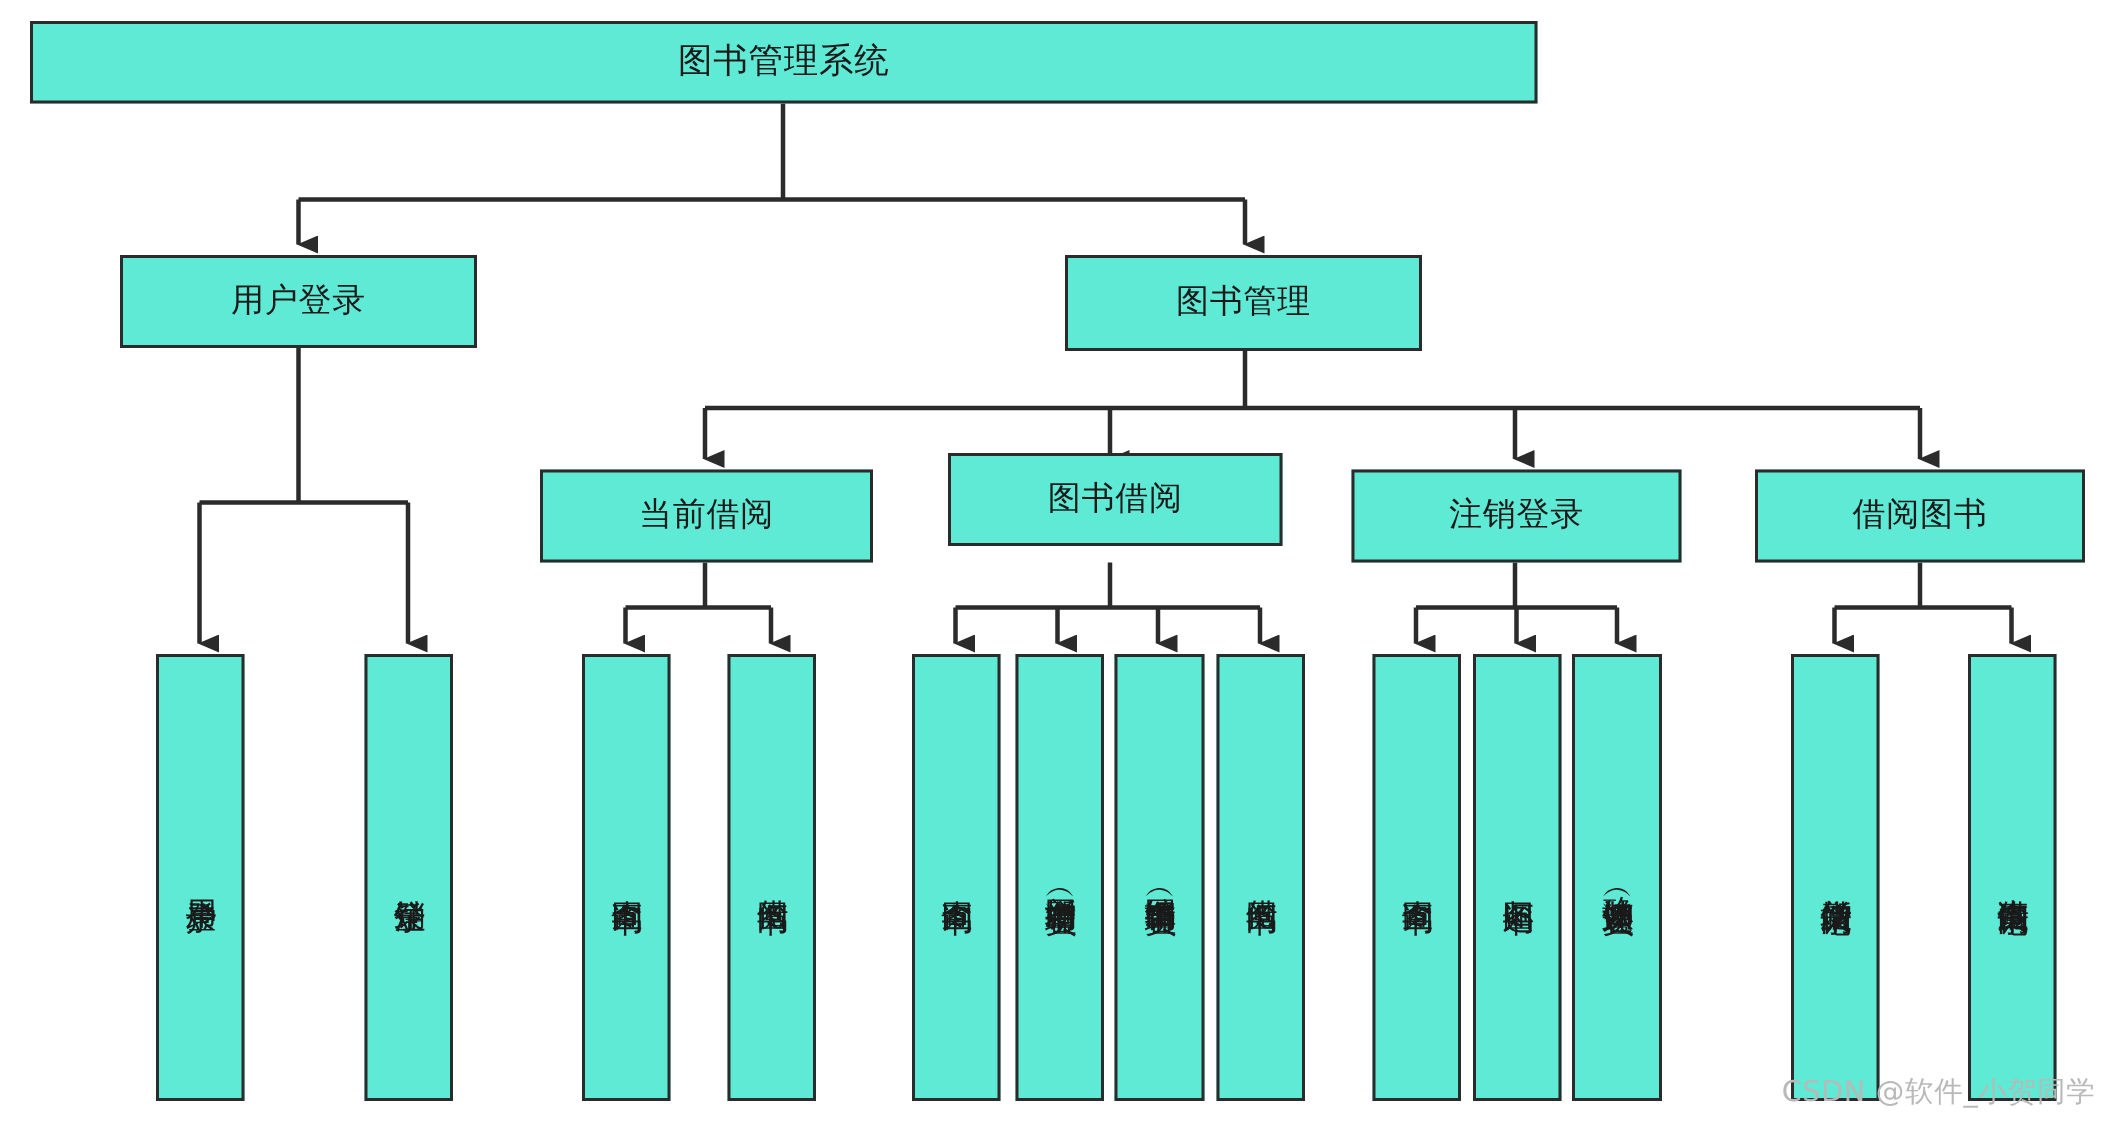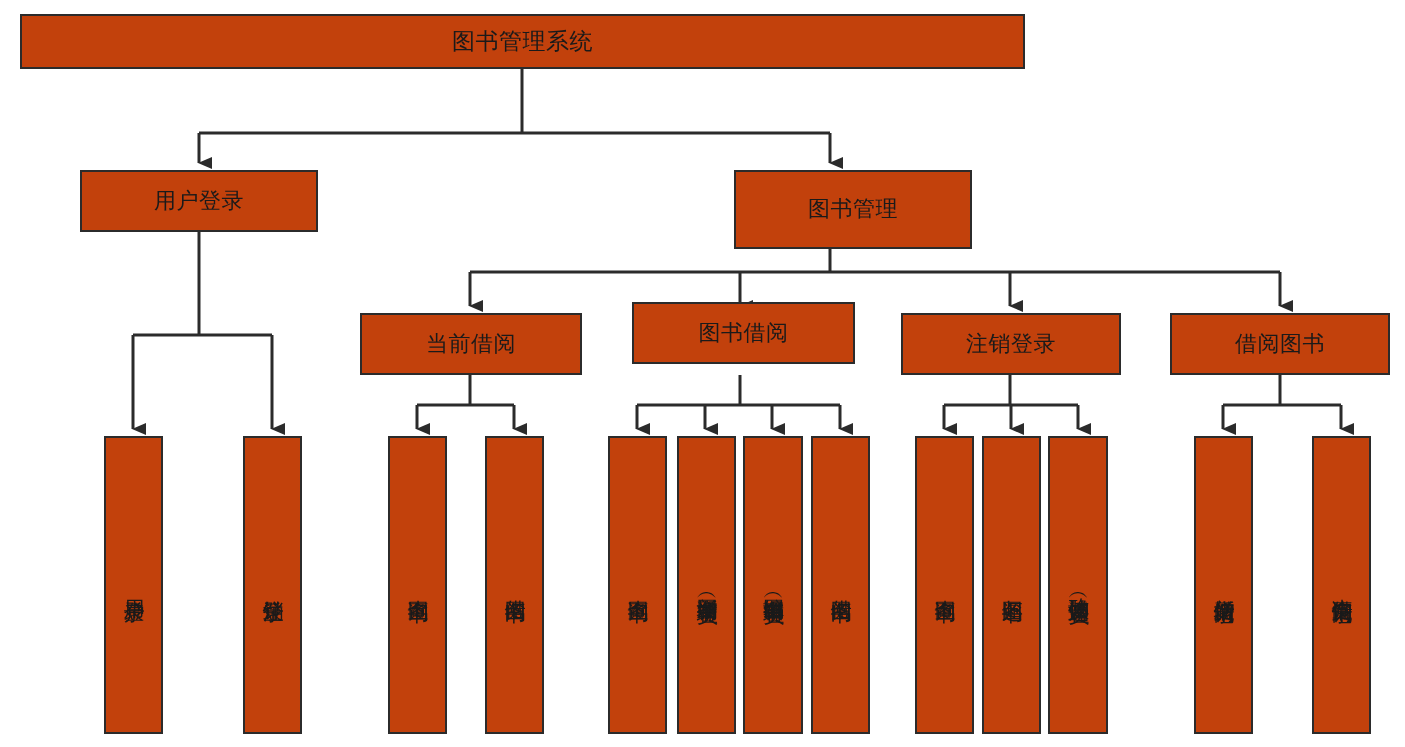--- a/index.html
+++ b/index.html
@@ -22,21 +22,21 @@
     left: 0;
     top: 0;
     width: 1405px;
     height: 747px;
     pointer-events: none;
   }
   .node {
     position: absolute;
     box-sizing: border-box;
     border: 2.5px solid #2b2b2b;
-    background: #c2410c;
+    background: #5eead4;
     display: flex;
     align-items: center;
     justify-content: center;
     color: #1a1a1a;
   }
   .node .lbl {
     display: block;
     text-align: center;
     line-height: 1.12;
     letter-spacing: 0.5px;
@@ -128,21 +128,21 @@
     </g>
   </svg>
 
   <div class="node h root" style="left:20px; top:14px; width:1005px; height:55px;">
     <span class="lbl">图书管理系统</span>
   </div>
 
   <div class="node h" style="left:80px; top:170px; width:238px; height:62px;">
     <span class="lbl">用户登录</span>
   </div>
-  <div class="node h" style="left:734px; top:170px; width:238px; height:79px;">
+  <div class="node h" style="left:710px; top:170px; width:238px; height:64px;">
     <span class="lbl">图书管理</span>
   </div>
 
   <div class="node h" style="left:360px; top:313px; width:222px; height:62px;">
     <span class="lbl">当前借阅</span>
   </div>
   <div class="node h" style="left:632px; top:302px; width:223px; height:62px;">
     <span class="lbl">图书借阅</span>
   </div>
   <div class="node h" style="left:901px; top:313px; width:220px; height:62px;">
@@ -189,14 +189,15 @@
     <span class="lbl">确认归还（管理员）</span>
   </div>
 
   <div class="node v" style="left:1194px; top:436px; width:59px; height:298px;">
     <span class="lbl">新增借阅记录</span>
   </div>
   <div class="node v" style="left:1312px; top:436px; width:59px; height:298px;">
     <span class="lbl">查询借阅记录</span>
   </div>
 
+  <div id="watermark">CSDN @软件_小贺同学</div>
 
 </div>
 
 </body></html>

